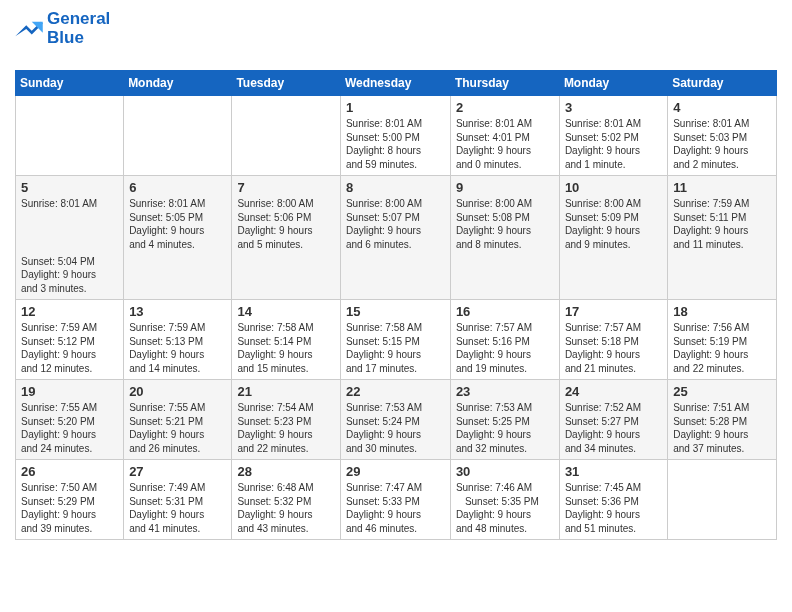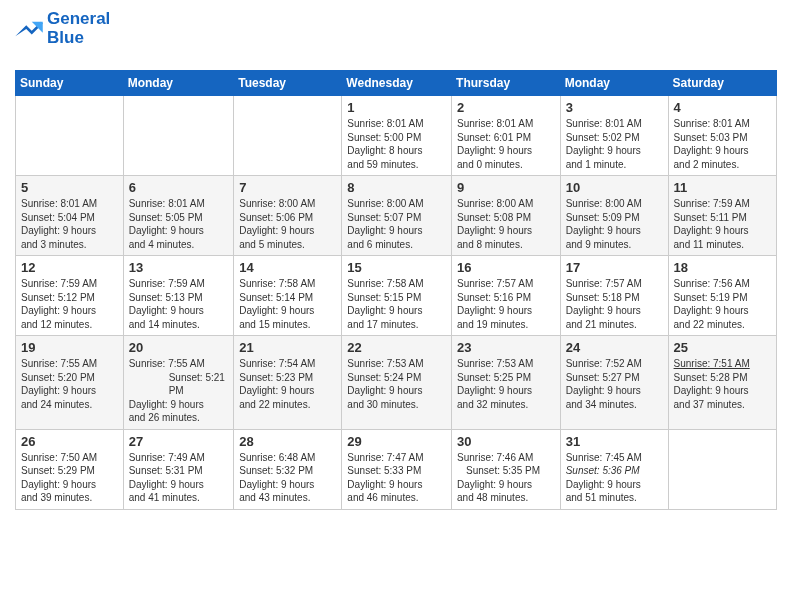--- a/index.html
+++ b/index.html
@@ -121,21 +121,21 @@
               <span style="display: block;">Sunrise: 8:01 AM</span>
               <span style="display: block;">Sunset: 5:00 PM</span>
               <span style="display: block;">Daylight: 8 hours</span>
               <span style="display: block;">and 59 minutes.</span>
             </div>
           </td>
           <td>
             <span class="day-num">2</span>
             <div class="cell-content">
               <span style="display: block;">Sunrise: 8:01 AM</span>
-              <span style="display: block;">Sunset: 6:01 PM</span>
+              <span style="display: block;">Sunset: 4:01 PM</span>
               <span style="display: block;">Daylight: 9 hours</span>
               <span style="display: block;">and 0 minutes.</span>
             </div>
           </td>
           <td>
             <span class="day-num">3</span>
             <div class="cell-content">
               <span style="display: block;">Sunrise: 8:01 AM</span>
               <span style="display: block;">Sunset: 5:02 PM</span>
               <span style="display: block;">Daylight: 9 hours</span>
@@ -150,21 +150,21 @@
               <span style="display: block;">Daylight: 9 hours</span>
               <span style="display: block;">and 2 minutes.</span>
             </div>
           </td>
         </tr>
         <tr>
           <td>
             <span class="day-num">5</span>
             <div class="cell-content">
               <span style="display: block;">Sunrise: 8:01 AM</span>
-              <span style="display: block;">Sunset: 5:04 PM</span>
+              <span style="display: block; margin-top: 44px;">Sunset: 5:04 PM</span>
               <span style="display: block;">Daylight: 9 hours</span>
               <span style="display: block;">and 3 minutes.</span>
             </div>
           </td>
           <td>
             <span class="day-num">6</span>
             <div class="cell-content">
               <span style="display: block;">Sunrise: 8:01 AM</span>
               <span style="display: block;">Sunset: 5:05 PM</span>
               <span style="display: block;">Daylight: 9 hours</span>
@@ -289,21 +289,21 @@
               <span style="display: block;">Sunrise: 7:55 AM</span>
               <span style="display: block;">Sunset: 5:20 PM</span>
               <span style="display: block;">Daylight: 9 hours</span>
               <span style="display: block;">and 24 minutes.</span>
             </div>
           </td>
           <td>
             <span class="day-num">20</span>
             <div class="cell-content">
               <span style="display: block;">Sunrise: 7:55 AM</span>
-              <span style="display: block; margin-left: 40px;">Sunset: 5:21 PM</span>
+              <span style="display: block;">Sunset: 5:21 PM</span>
               <span style="display: block;">Daylight: 9 hours</span>
               <span style="display: block;">and 26 minutes.</span>
             </div>
           </td>
           <td>
             <span class="day-num">21</span>
             <div class="cell-content">
               <span style="display: block;">Sunrise: 7:54 AM</span>
               <span style="display: block;">Sunset: 5:23 PM</span>
               <span style="display: block;">Daylight: 9 hours</span>
@@ -333,21 +333,21 @@
             <div class="cell-content">
               <span style="display: block;">Sunrise: 7:52 AM</span>
               <span style="display: block;">Sunset: 5:27 PM</span>
               <span style="display: block;">Daylight: 9 hours</span>
               <span style="display: block;">and 34 minutes.</span>
             </div>
           </td>
           <td>
             <span class="day-num">25</span>
             <div class="cell-content">
-              <span style="display: block; text-decoration: underline;">Sunrise: 7:51 AM</span>
+              <span style="display: block;">Sunrise: 7:51 AM</span>
               <span style="display: block;">Sunset: 5:28 PM</span>
               <span style="display: block;">Daylight: 9 hours</span>
               <span style="display: block;">and 37 minutes.</span>
             </div>
           </td>
         </tr>
         <tr>
           <td>
             <span class="day-num">26</span>
             <div class="cell-content">
@@ -390,21 +390,21 @@
               <span style="display: block;">Sunrise: 7:46 AM</span>
               <span style="display: block; margin-left: 9px;">Sunset: 5:35 PM</span>
               <span style="display: block;">Daylight: 9 hours</span>
               <span style="display: block;">and 48 minutes.</span>
             </div>
           </td>
           <td>
             <span class="day-num">31</span>
             <div class="cell-content">
               <span style="display: block;">Sunrise: 7:45 AM</span>
-              <span style="display: block; font-style: italic;">Sunset: 5:36 PM</span>
+              <span style="display: block;">Sunset: 5:36 PM</span>
               <span style="display: block;">Daylight: 9 hours</span>
               <span style="display: block;">and 51 minutes.</span>
             </div>
           </td>
           <td class="empty"></td>
         </tr>
       </tbody>
   </table>
 </div>
 

